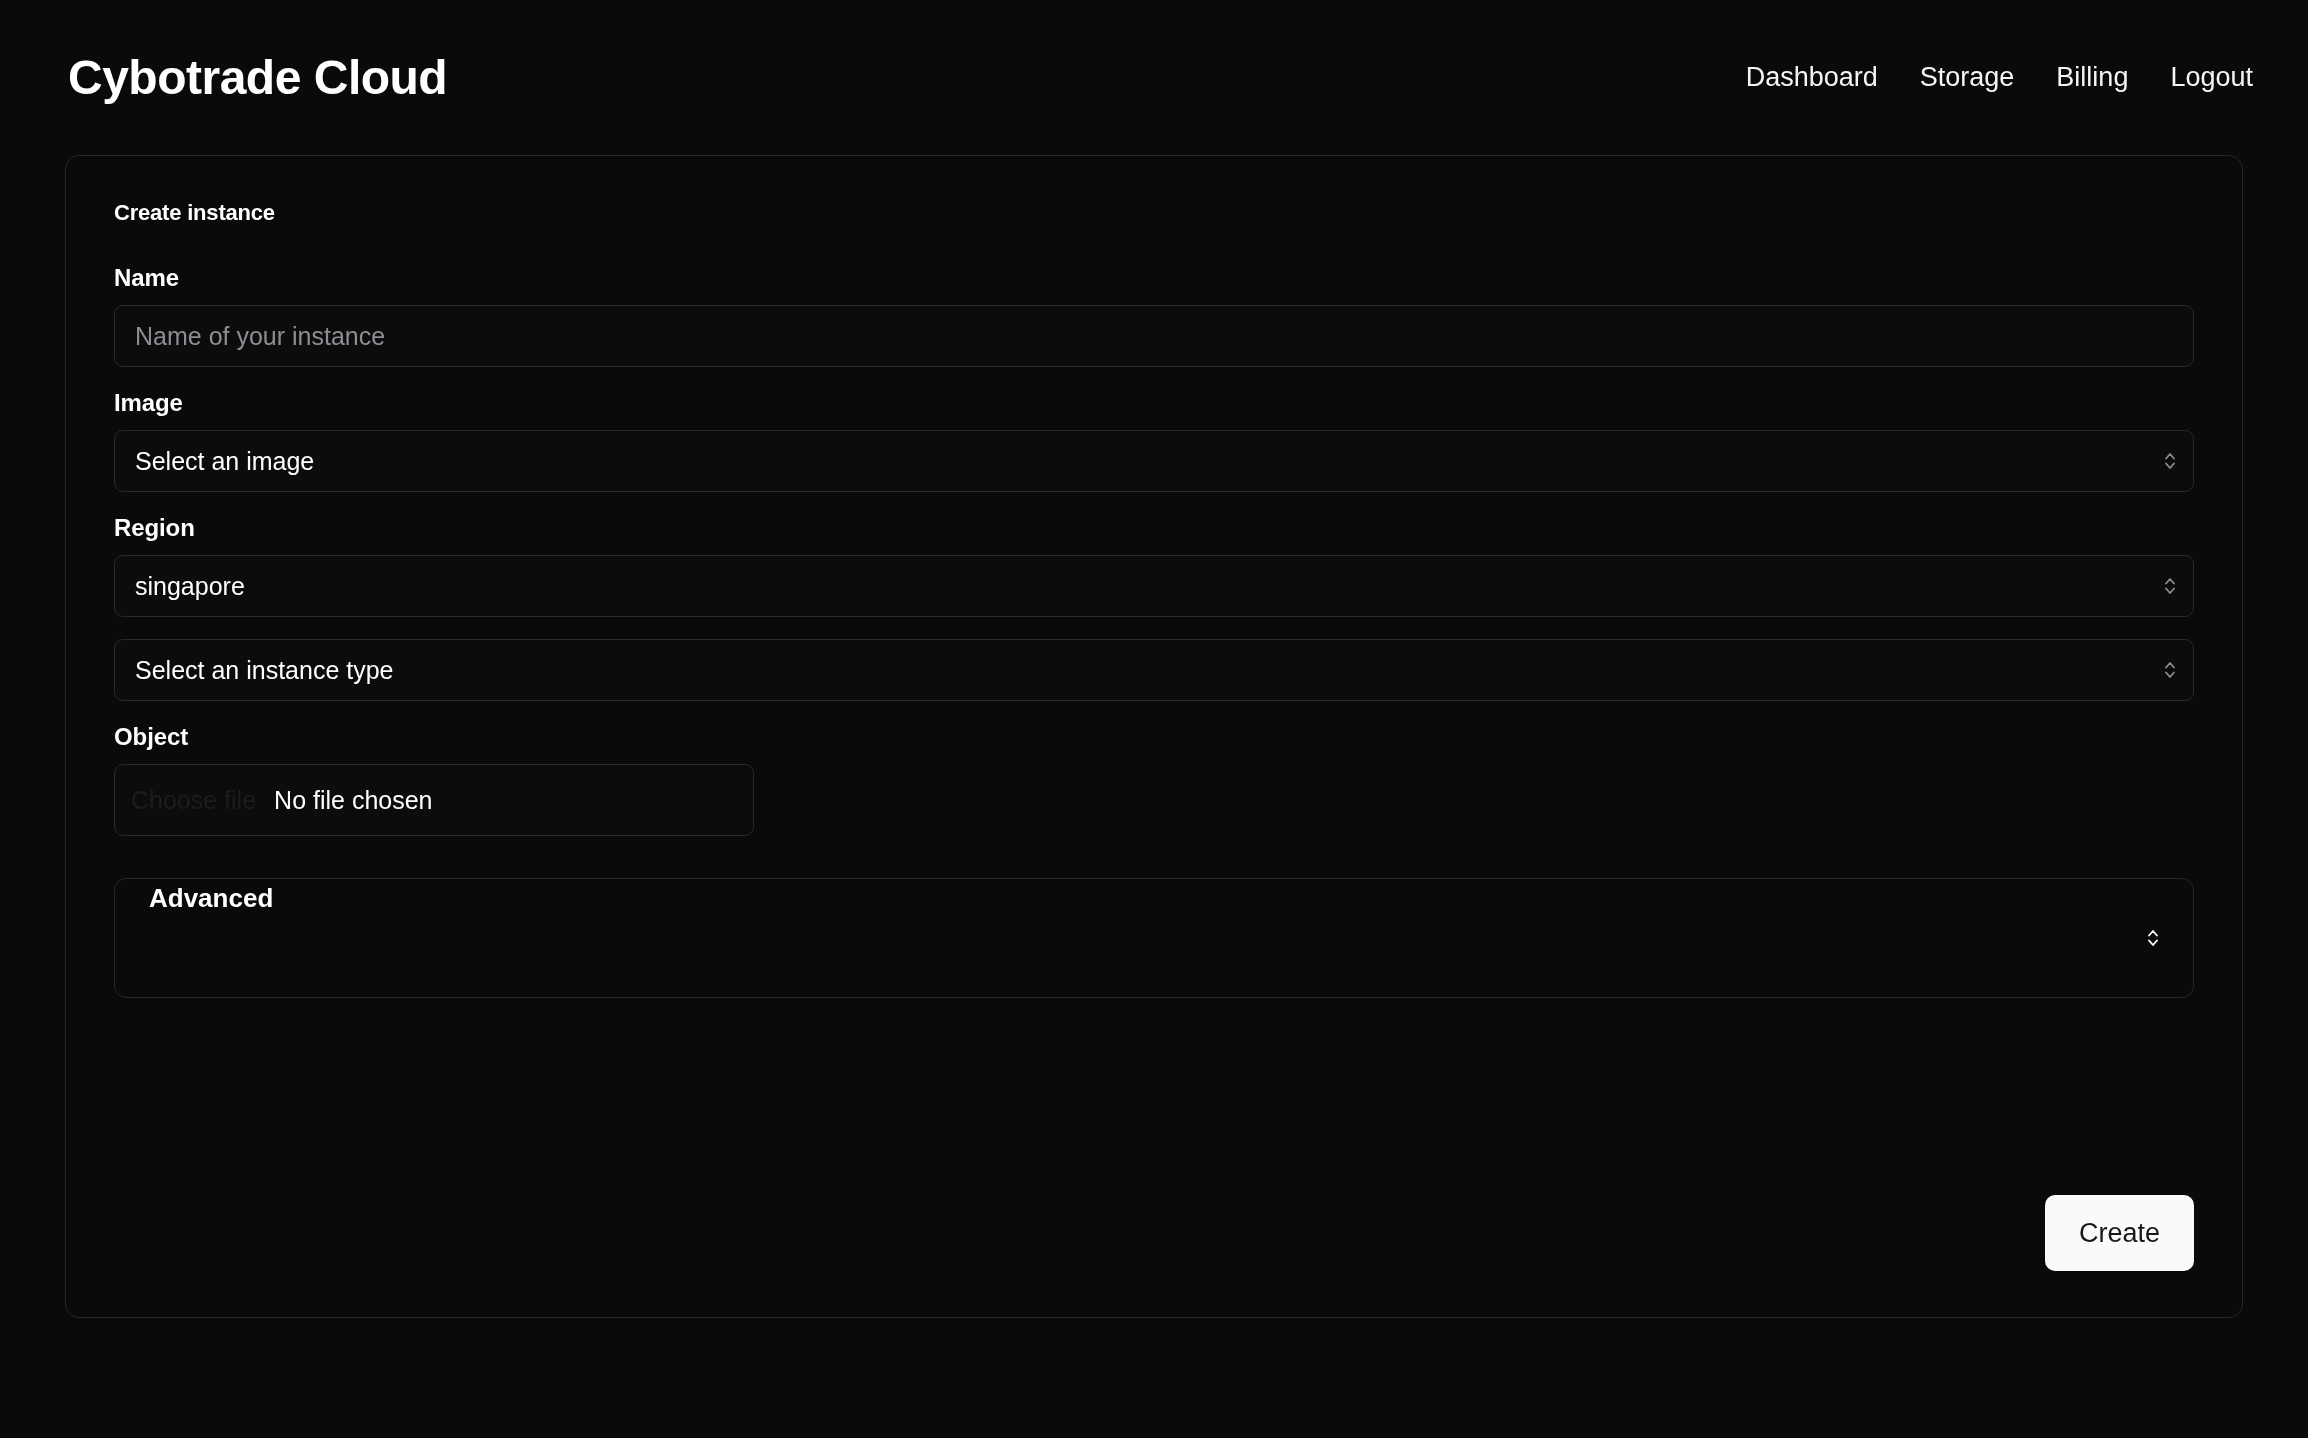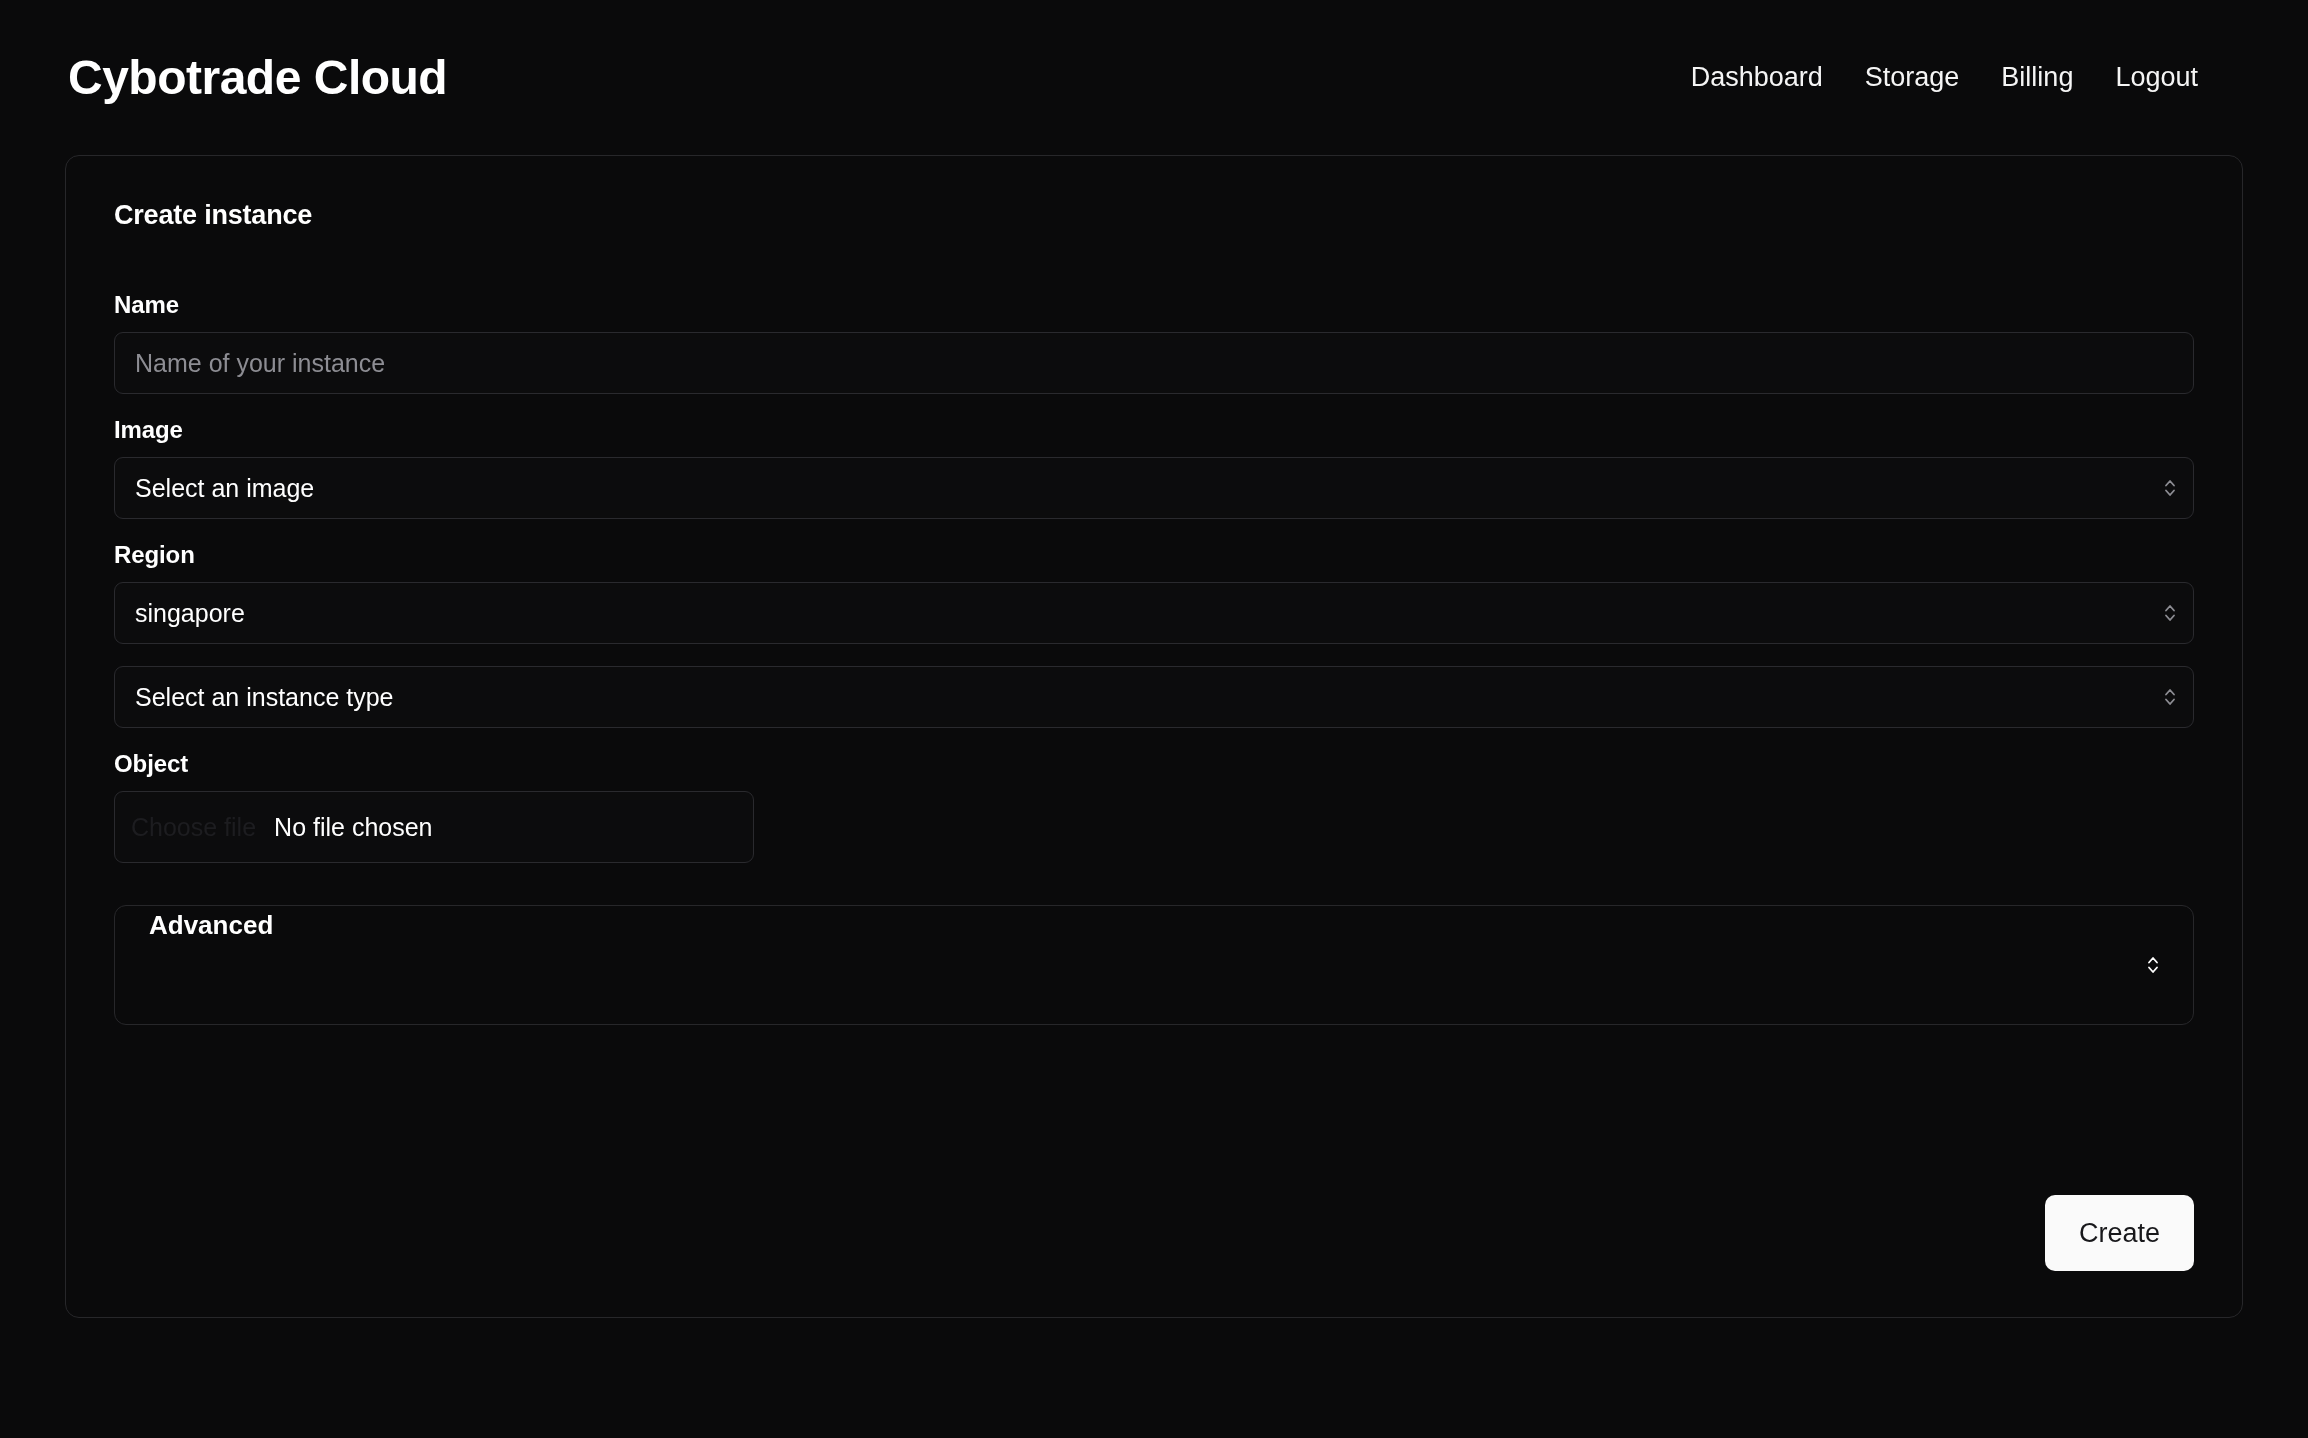--- a/index.html
+++ b/index.html
@@ -9,21 +9,21 @@
     height: 1438px;
     background: #0a0a0b;
     font-family: "Liberation Sans", sans-serif;
     -webkit-font-smoothing: antialiased;
     overflow: hidden;
   }
 
   
   .header {
     height: 155px;
-    padding: 0 100px 0 68px;
+    padding: 0 45px 0 68px;
     display: flex;
     align-items: center;
     justify-content: space-between;
     text-align: center;
   }
 
   .brand {
     font-size: 48px;
     font-weight: 700;
     color: #ffffff;
@@ -55,25 +55,25 @@
   .card {
     position: relative;
     border: 1px solid #27272a;
     border-radius: 14px;
     background: #0a0a0b;
     height: 1163px;
     padding: 44px 48px 0 48px;
   }
 
   .card-title {
-    font-size: 27px;
+    font-size: 22px;
     font-weight: 700;
     color: #ffffff;
     letter-spacing: -0.2px;
-    margin-bottom: 60px;
+    margin-bottom: 38px;
   }
 
   
   .field { margin-bottom: 22px; }
 
   .field-label {
     display: block;
     font-size: 24px;
     font-weight: 700;
     color: #ffffff;

